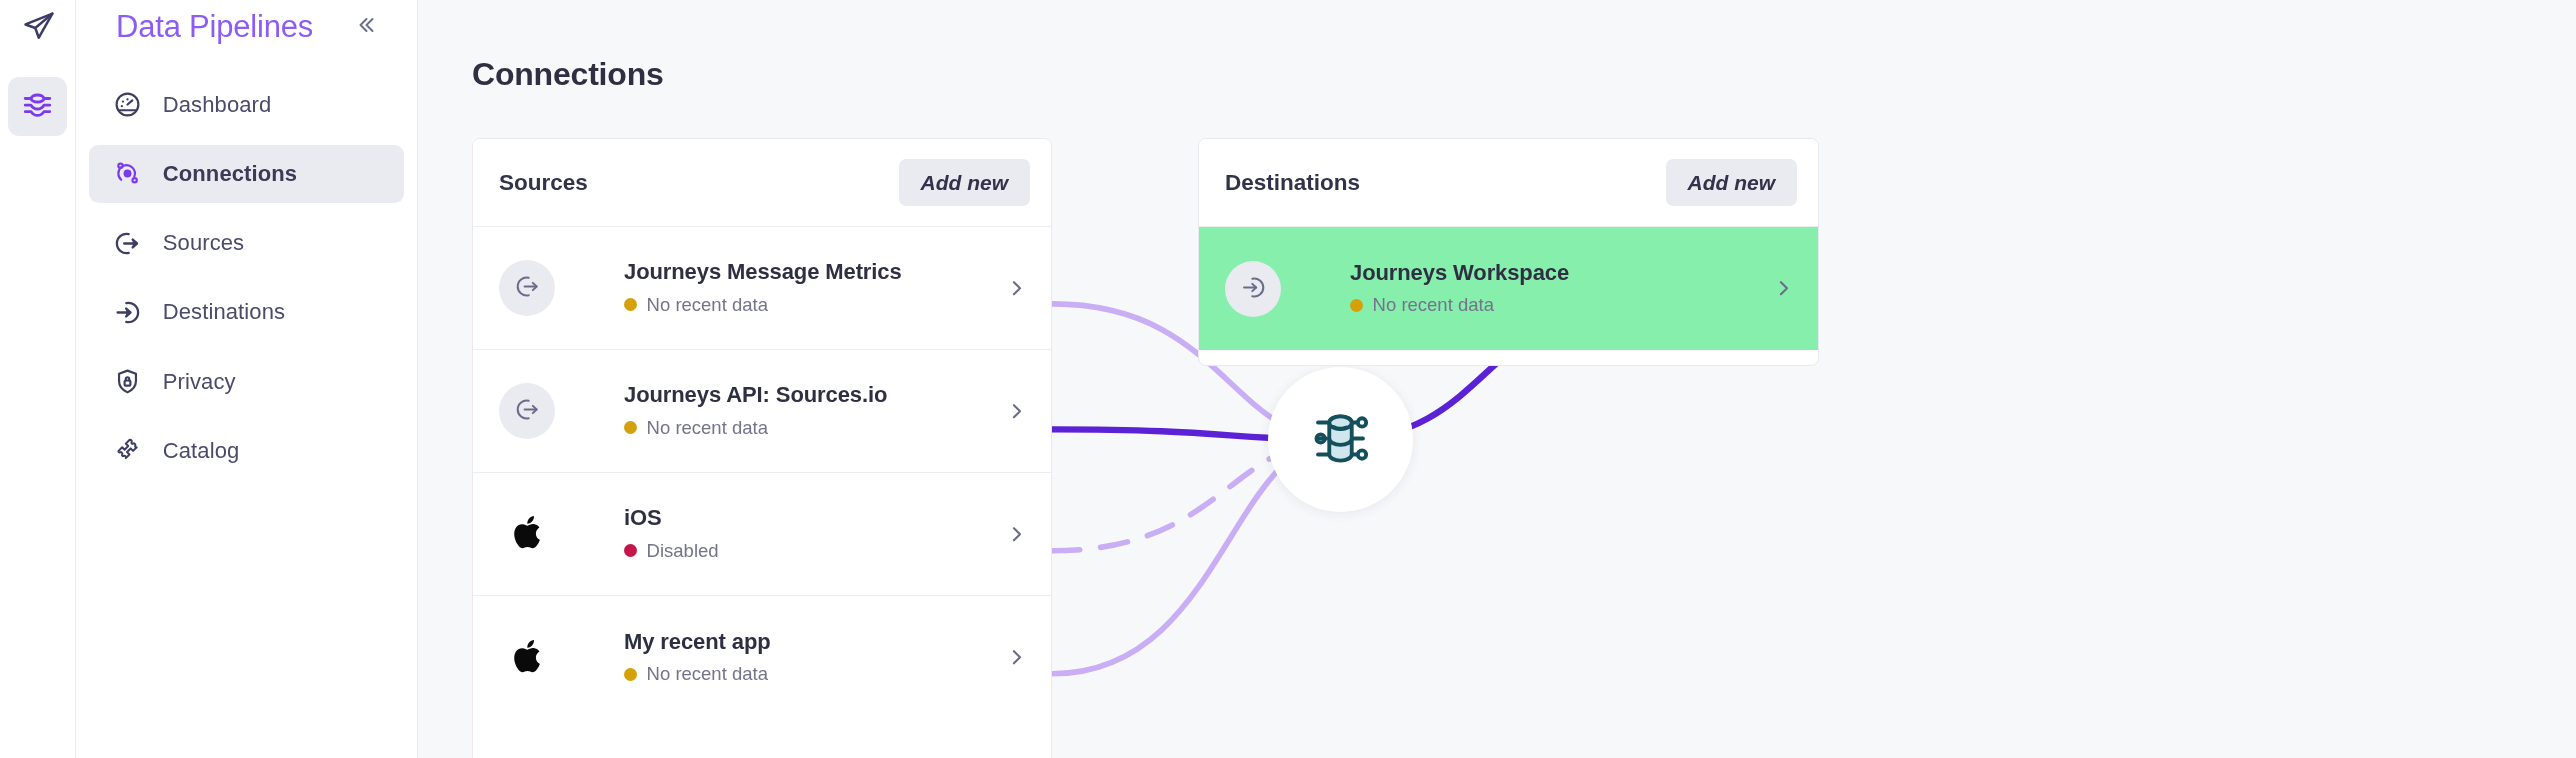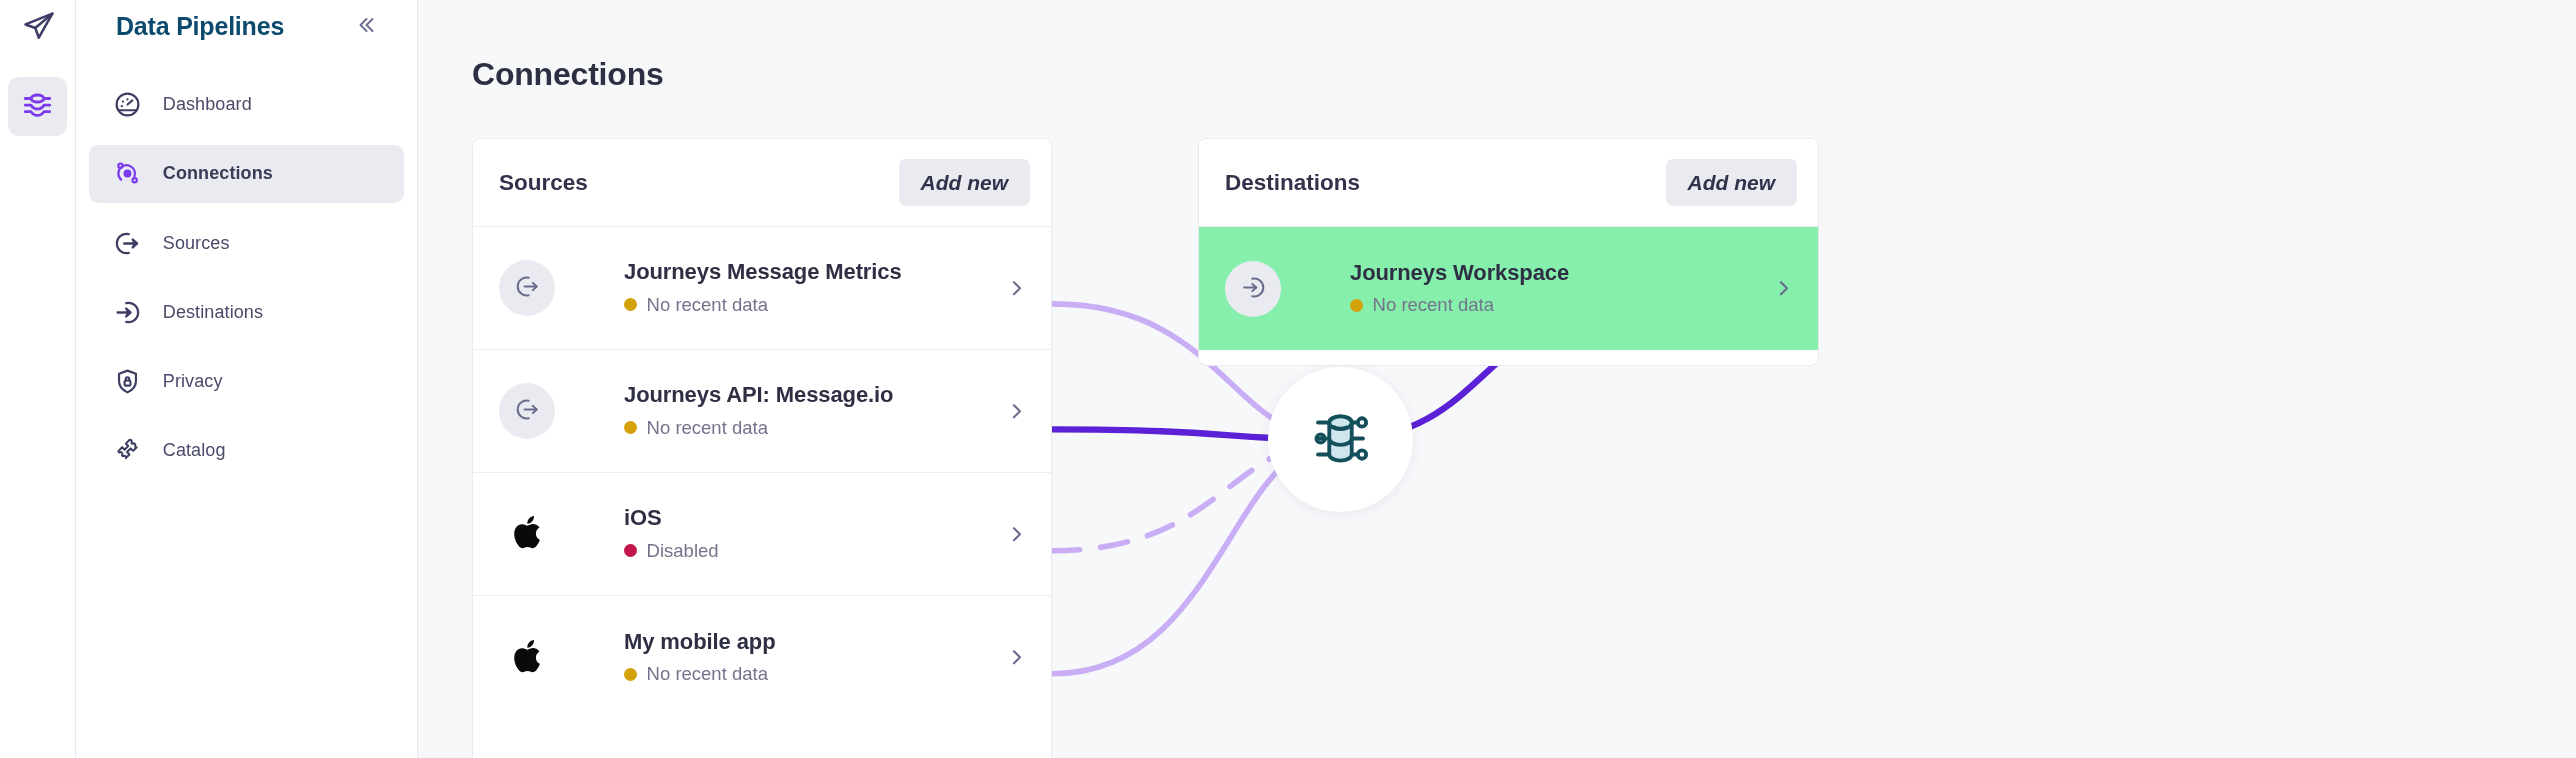--- a/index.html
+++ b/index.html
@@ -47,23 +47,23 @@
     position: relative;
     z-index: 5;
   }
   .nav-header {
     height: 53px;
     display: flex; align-items: center;
     padding: 0 35px 0 40px;
     justify-content: space-between;
   }
   .nav-title {
-    font-size: 25px;
-    font-weight: bold;
-    color: #0c4a6e;
+    font-size: 31px;
+    font-weight: normal;
+    color: #8b5cf6;
     letter-spacing: -0.2px;
   }
   .collapse-btn {
     width: 32px; height: 32px;
     display: flex; align-items: center; justify-content: center;
     cursor: pointer;
   }
   .nav-list { margin-top: 22.5px; padding: 0 13px; }
   .nav-item {
     display: flex; align-items: center;
@@ -74,21 +74,21 @@
     cursor: pointer;
     margin-bottom: 11.3px;
   }
   .nav-item.active { background: #E9EBF1; }
   .nav-item .nav-ico {
     width: 32px; height: 32px;
     display: flex; align-items: center; justify-content: center;
     flex: 0 0 32px;
   }
   .nav-label {
-    font-size: 18px;
+    font-size: 22px;
     color: #4A4A6A;
     letter-spacing: 0.1px;
   }
   .nav-item.active .nav-label { color: #3B3B57; font-weight: bold; }
 
   
   .main {
     flex: 1 1 auto;
     position: relative;
     background: #F7F8FA;
@@ -393,21 +393,21 @@
           <span class="row-avatar">
             <span>
               <svg width="29" height="29" viewBox="0 0 24 24" fill="none" stroke="#6B6C8C" stroke-width="1.7" stroke-linecap="round" stroke-linejoin="round">
                 <path d="M13 4.8a7.4 7.4 0 1 0 0 14.4"></path>
                 <path d="M9.6 12h9.8"></path>
                 <path d="M16.4 9 19.6 12l-3.2 3"></path>
               </svg>
             </span>
           </span>
           <div class="row-body">
-            <div class="row-name">Journeys API: Message.io</div>
+            <div class="row-name">Journeys API: Sources.io</div>
             <div class="row-status">
               <span class="dot dot-warn"></span>
               <span class="row-status-text">No recent data</span>
             </div>
           </div>
           <span class="row-chevron">
             <svg width="22.5" height="22.5" viewBox="0 0 24 24" fill="none" stroke="#6B6C8C" stroke-width="2.2" stroke-linecap="round" stroke-linejoin="round">
               <path d="M9.5 5.5 16 12l-6.5 6.5"></path>
             </svg>
           </span>
@@ -439,21 +439,21 @@
         <div class="row">
           <span class="row-avatar plain">
             <span>
               <svg width="47" height="47" viewBox="0 0 24 24" fill="#0A0A0A">
                 <path d="M16.3 12.6c0-2.1 1.7-3.1 1.8-3.2-1-1.4-2.5-1.6-3-1.7-1.3-.1-2.5.8-3.1.8-.6 0-1.6-.8-2.7-.7-1.4 0-2.7.8-3.4 2-1.4 2.5-.4 6.2 1 8.2.7 1 1.5 2.1 2.5 2 1-.1 1.4-.6 2.6-.6 1.2 0 1.6.6 2.7.6 1.1 0 1.8-1 2.5-2 .8-1.1 1.1-2.3 1.1-2.3s-2-.8-2-3.1z"></path>
                 <path d="M14.4 6.3c.6-.7 1-1.7.9-2.7-.8 0-1.9.6-2.5 1.3-.5.6-1 1.6-.9 2.6.9.1 1.9-.5 2.5-1.2z"></path>
               </svg>
             </span>
           </span>
           <div class="row-body">
-            <div class="row-name">My mobile app</div>
+            <div class="row-name">My recent app</div>
             <div class="row-status">
               <span class="dot dot-warn"></span>
               <span class="row-status-text">No recent data</span>
             </div>
           </div>
           <span class="row-chevron">
             <svg width="22.5" height="22.5" viewBox="0 0 24 24" fill="none" stroke="#6B6C8C" stroke-width="2.2" stroke-linecap="round" stroke-linejoin="round">
               <path d="M9.5 5.5 16 12l-6.5 6.5"></path>
             </svg>
           </span>

